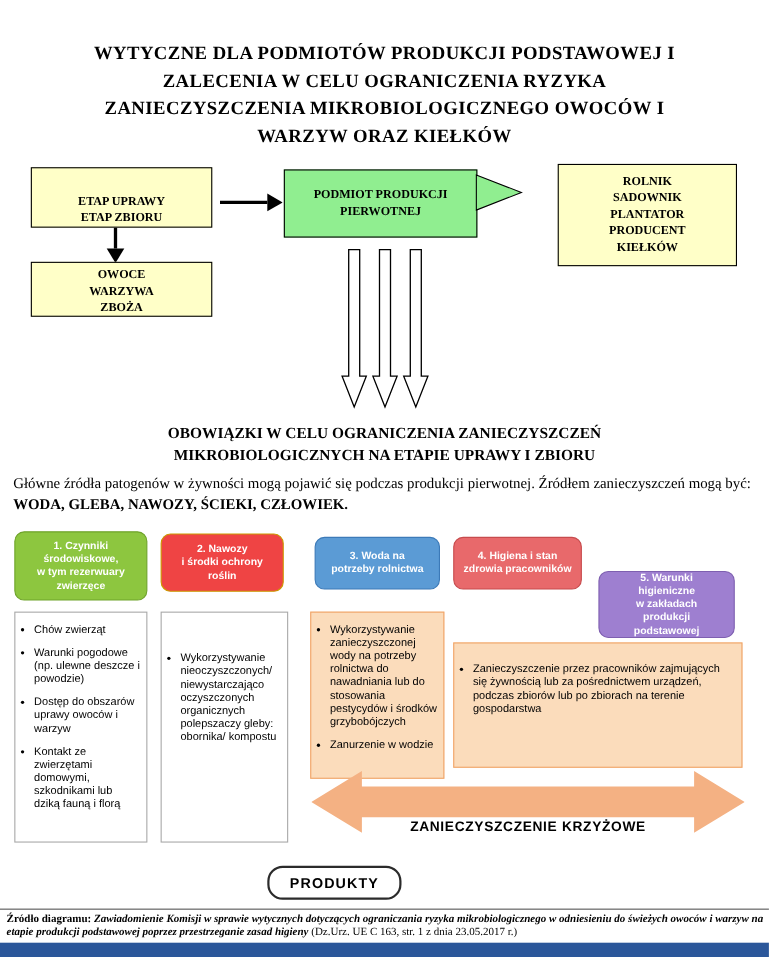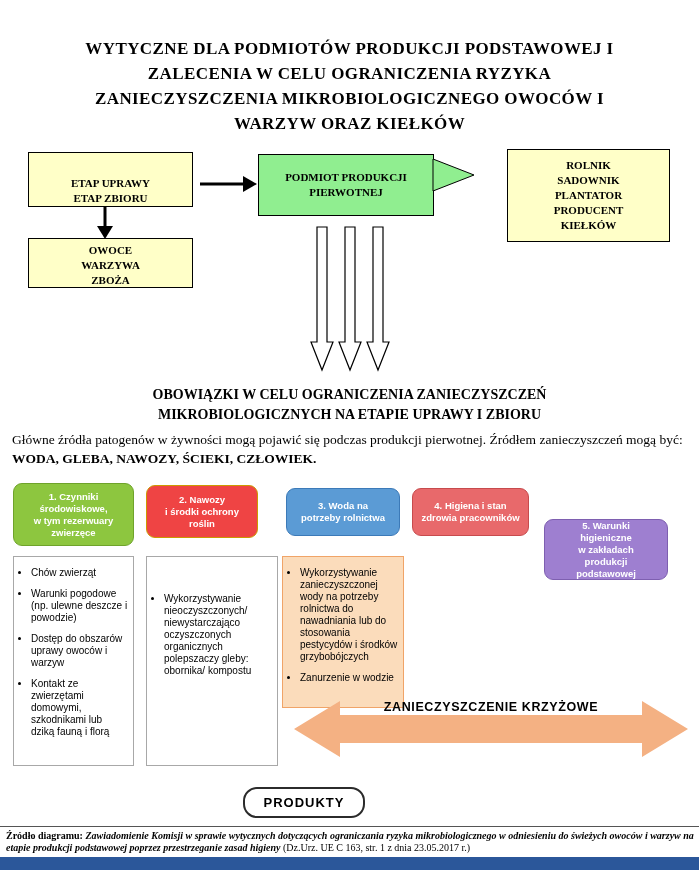--- a/index.html
+++ b/index.html
@@ -50,31 +50,31 @@
   #cat-2 { left:146px; top:485px; width:112px; height:53px; }
   #cat-3 { left:286px; top:488px; width:114px; height:48px; }
   #cat-4 { left:412px; top:488px; width:117px; height:48px; }
   #cat-5 { left:544px; top:483px; width:124px; height:61px;margin-top:36px; }
   
   .panel {
     position:absolute; background:#fff; border:1px solid #a8a8a8;
     font-family:Liberation Sans, sans-serif; font-size:10px; line-height:12px;
   }
   #panel-1  { left:13px;  top:556px; width:121px; height:210px; }
-  #panel-2  { left:146px; top:556px; width:132px; height:210px; }
+  #panel-2  { left:146px; top:556px; width:116px; height:210px; }
   #panel-3  { left:282px; top:556px; width:122px; height:152px; }
   #panel-45 { left:412px; top:584px; width:263px; height:114px; }
   .panel ul { list-style:disc; margin:10px 5px 6px 17px; padding:0; }
   .panel li { margin-bottom:9px; }
   #panel-2 ul { margin-top:36px; }
   #panel-45 ul { margin-top:18px; margin-right:12px; }
   
   #cross-arrow {
-    position:absolute; left:294px; top:700px; width:394px; height:58px;
-    display:flex; align-items:flex-start; justify-content:center;
+    position:absolute; left:283px; top:700px; width:394px; height:58px;
+    display:flex; align-items:flex-end; justify-content:center;
   }
   #cross-arrow svg { position:absolute; left:0; top:0; }
   #cross-arrow-label {
     position:relative; font-family:"Liberation Sans", sans-serif;
     font-weight:bold; font-size:12.5px; letter-spacing:0.6px; color:#000;
   }
   
   #products-box {
     position:absolute; left:243px; top:787px; width:122px; height:31px;
     background:#fff; border:2px solid #2b2b2b; border-radius:14px;
@@ -190,20 +190,25 @@
     <ul>
         <li>Wykorzystywanie nieoczyszczonych/ niewystarczająco oczyszczonych organicznych polepszaczy gleby: obornika/ kompostu</li>
       </ul>
   </div>
   <div class="panel" id="panel-3" style="background-color: rgb(251, 220, 187); border-color: rgb(240, 164, 104);">
     <ul>
         <li>Wykorzystywanie zanieczyszczonej wody na potrzeby rolnictwa do nawadniania lub do stosowania pestycydów i środków grzybobójczych</li>
         <li>Zanurzenie w wodzie</li>
       </ul>
   </div>
+  <div class="panel" id="panel-45" style="background-color: rgb(251, 220, 187); border-color: rgb(240, 164, 104);">
+    <ul>
+        <li>Zanieczyszczenie przez pracowników zajmujących się żywnością lub za pośrednictwem urządzeń, podczas zbiorów lub po zbiorach na terenie gospodarstwa</li>
+      </ul>
+  </div>
 
   <div id="cross-arrow">
     <svg width="394" height="58" viewBox="0 0 394 58">
       <polygon points="0,29 46,1 46,15 348,15 348,1 394,29 348,57 348,43 46,43 46,57" fill="#F4B183"></polygon>
     </svg>
     <span id="cross-arrow-label">ZANIECZYSZCZENIE KRZYŻOWE</span>
   </div>
 
   <div id="products-box">
     <span>PRODUKTY</span>

